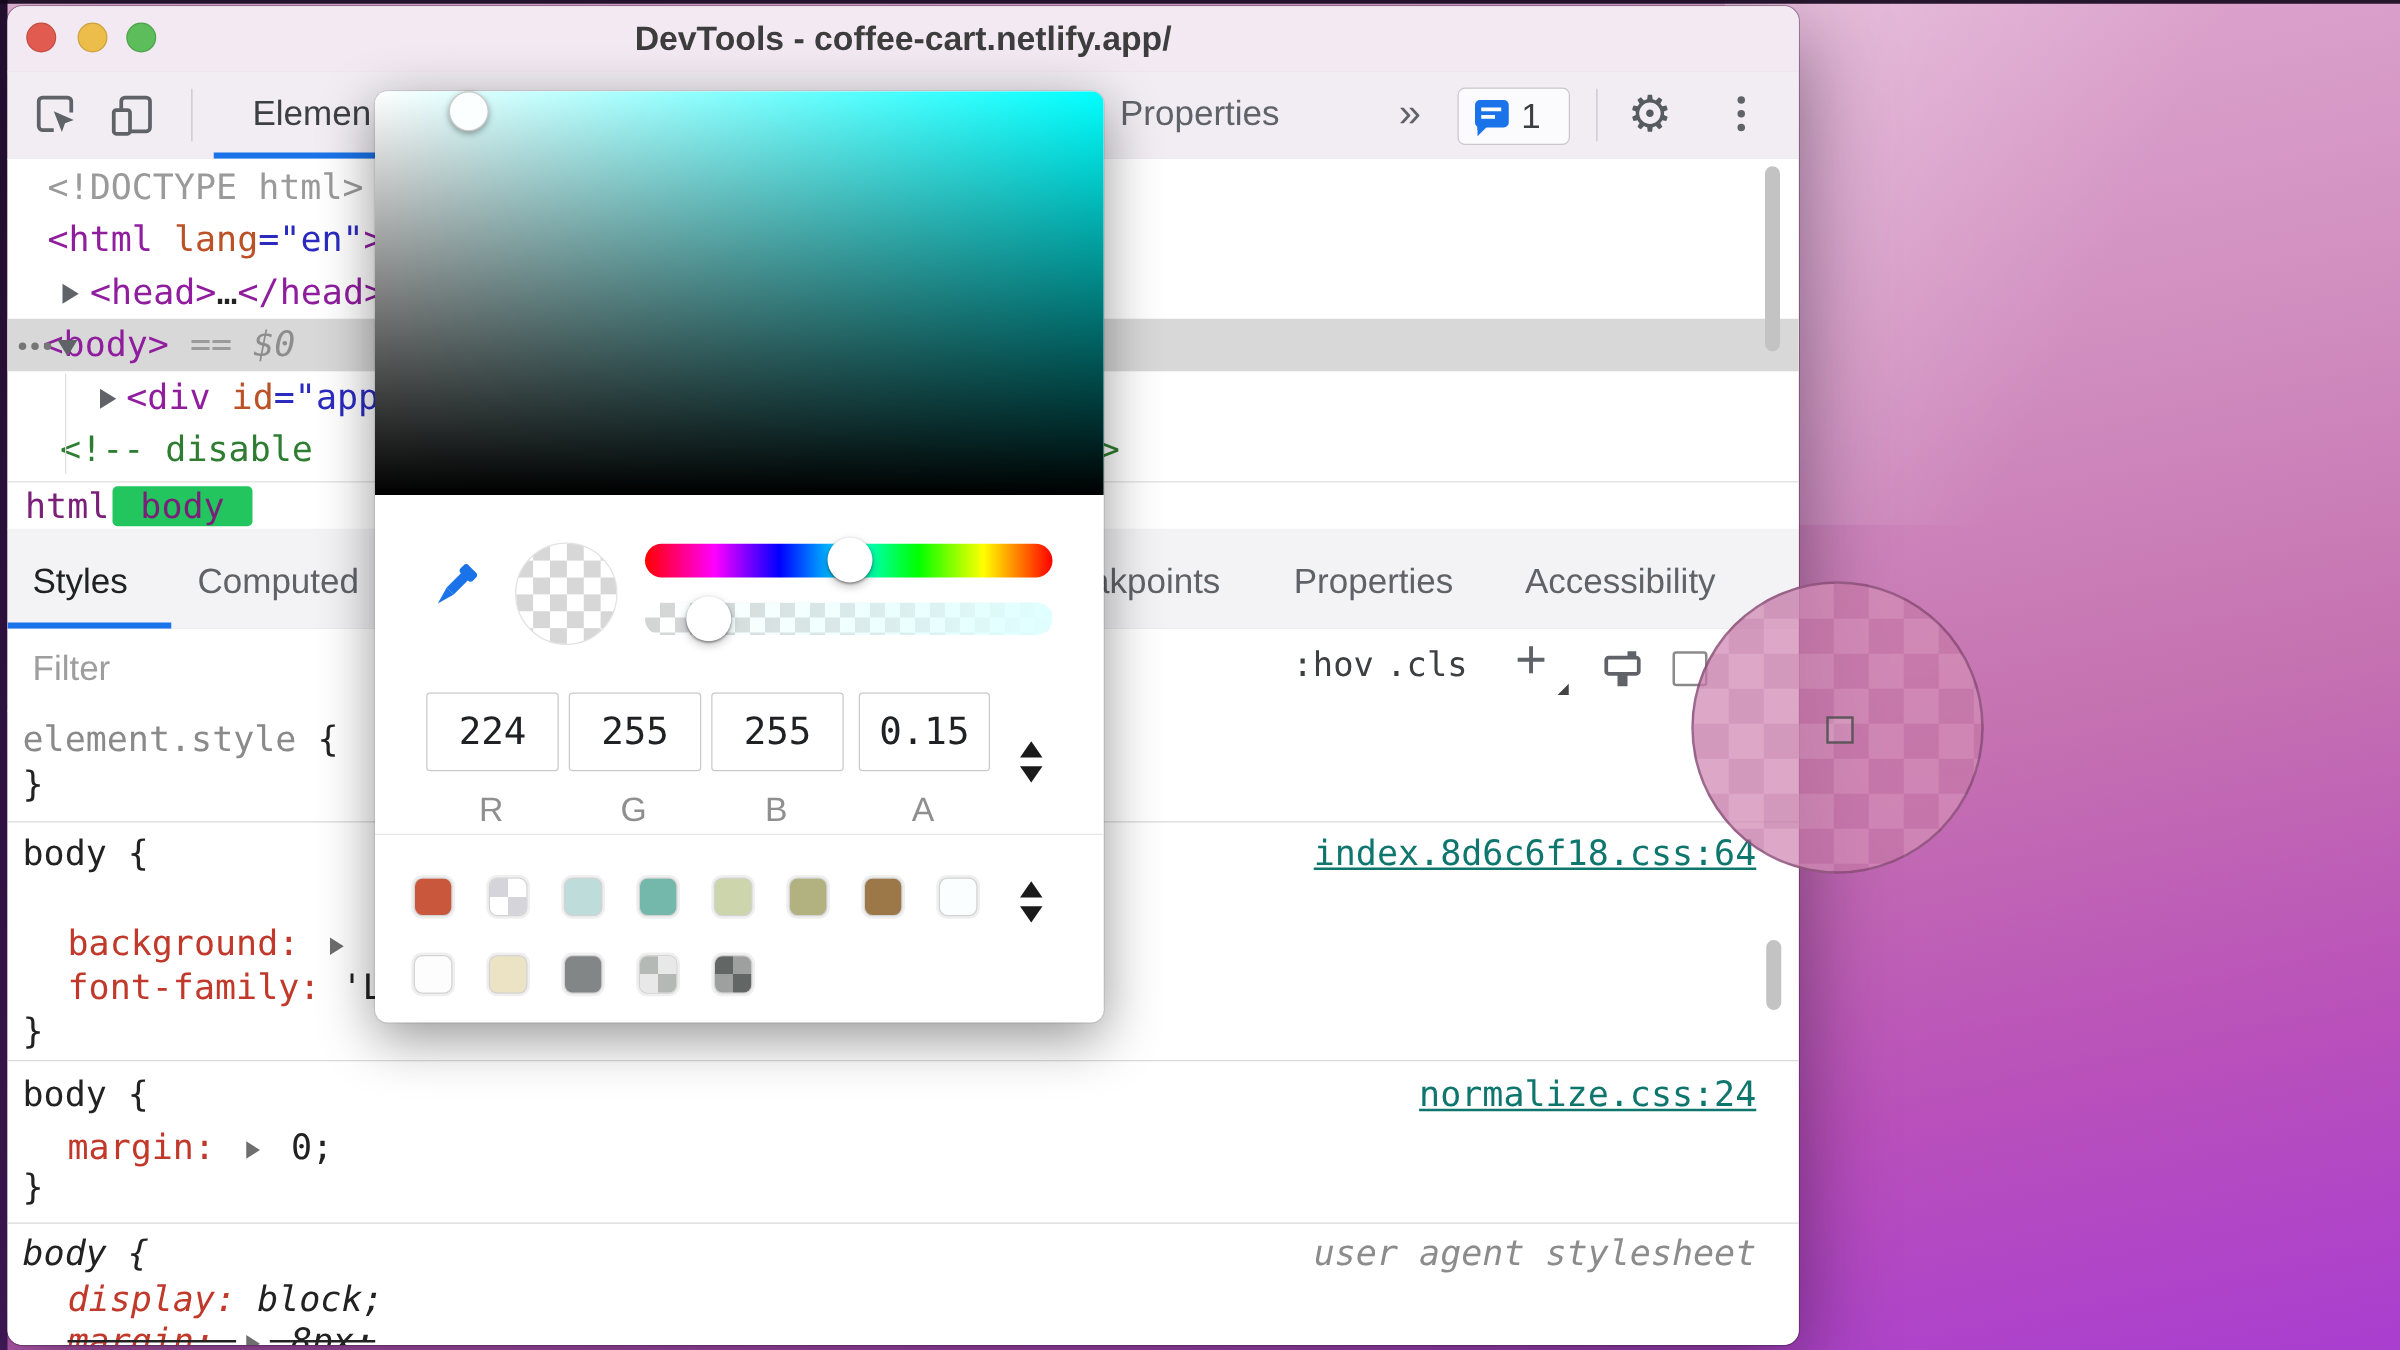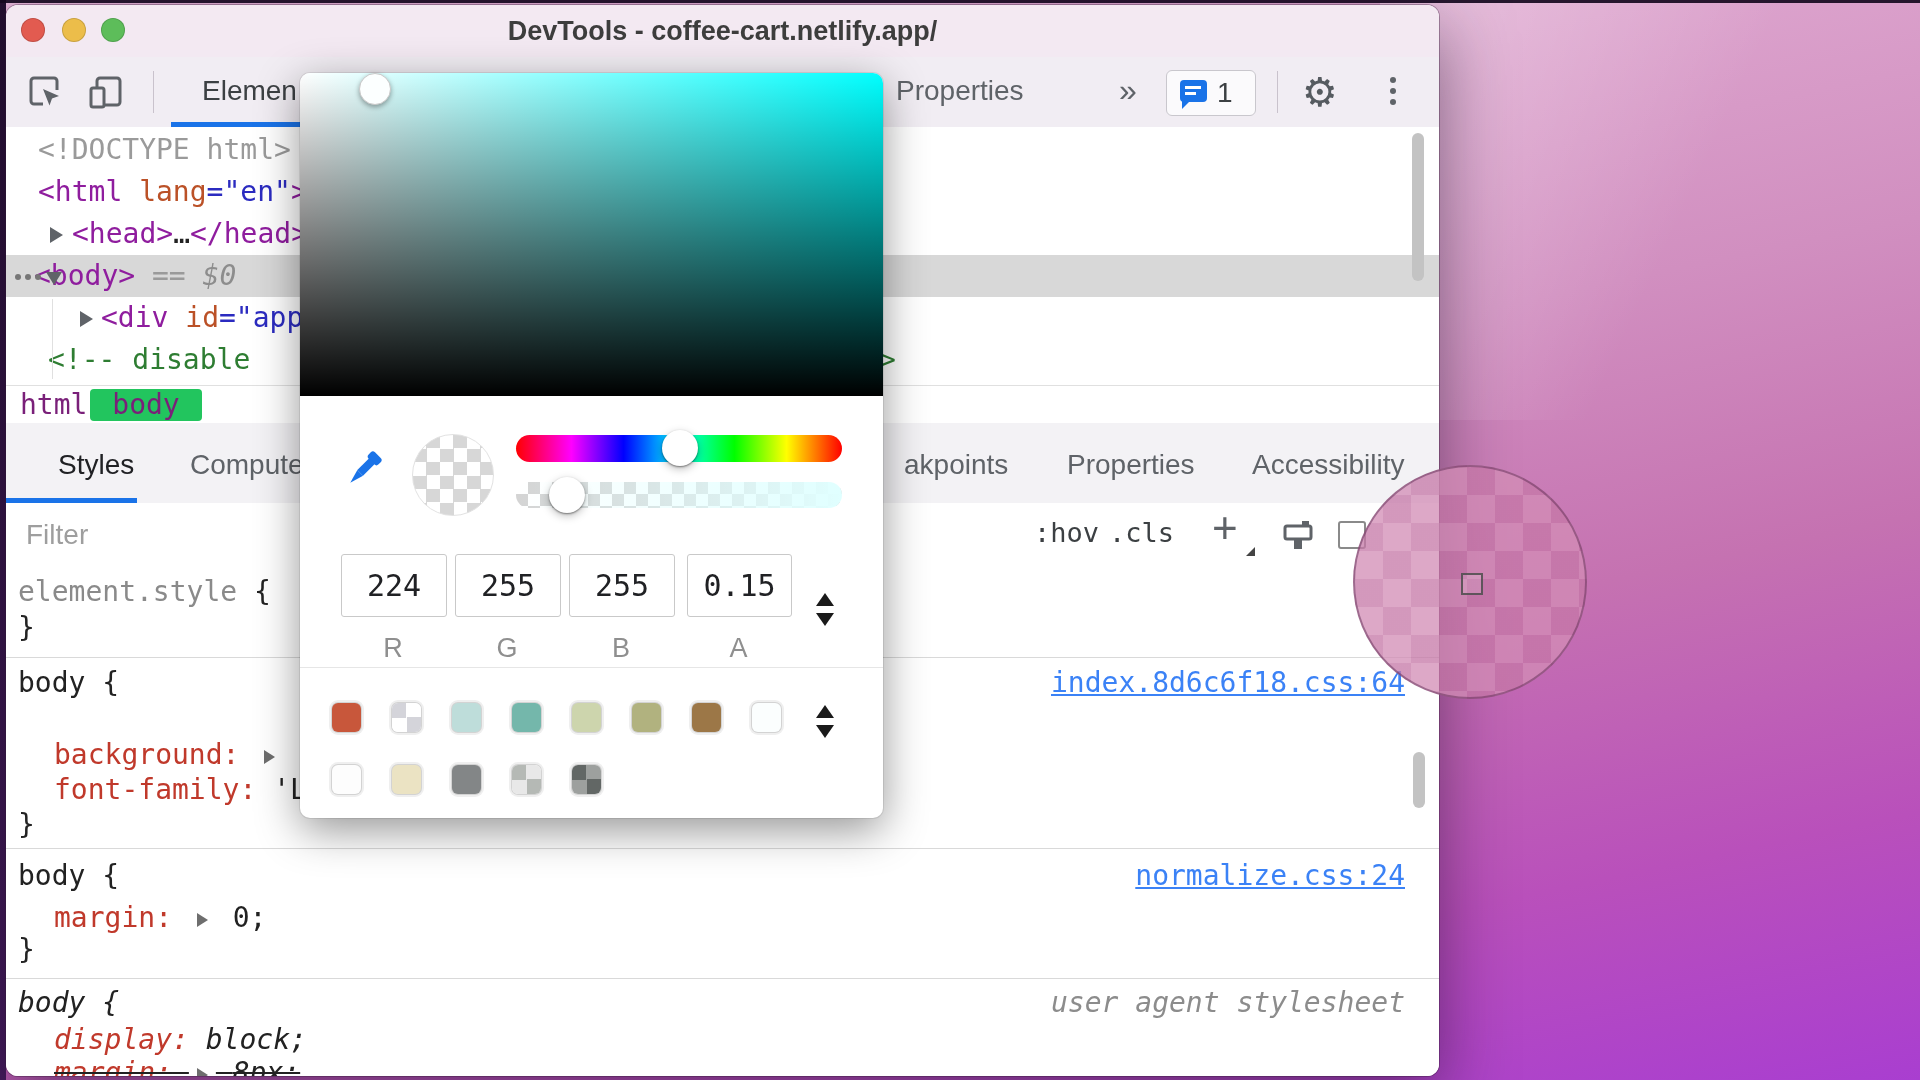--- a/index.html
+++ b/index.html
@@ -60,21 +60,21 @@
   #el-scroll{left:1406px;top:6px;width:12px;height:148px;background:#c3c3c3;border-radius:6px;}
 
   
   #crumbs{left:0;top:380px;width:100%;height:38px;background:#fff;border-top:1px solid #e0e0e0;
           font-family:"DejaVu Sans Mono",monospace;font-size:28px;color:#7a2079;}
   #crumb-html{left:14px;top:2px;}
   #crumb-body-pill{left:84px;top:3px;width:112px;height:32px;background:#22c55e;border-radius:4px;text-align:center;line-height:32px;}
 
   
   #side-tabs{left:0;top:418px;width:100%;height:80px;background:#f3f2f5;border-bottom:1px solid #c6c4c8;font-size:28px;color:#5f6368;}
-  .side-tab{top:26px;white-space:nowrap;margin-left:32px;}
+  .side-tab{top:26px;white-space:nowrap;}
   #tab-styles{left:20px;color:#202124;}
   #tab-computed{left:152px;}
   #tab-frag{left:866px;}
   #tab-properties{left:1029px;}
   #tab-accessibility{left:1214px;}
   #styles-underline{left:0;top:75px;width:131px;height:5px;background:#1a73e8;}
 
   
   #filter-row{left:0;top:498px;width:100%;height:65px;background:#fff;border-bottom:1px solid #e3e3e3;}
   #filter-input{position:absolute;left:18px;top:8px;width:960px;height:46px;border:none;outline:none;background:#fff;
@@ -85,21 +85,21 @@
   #plus-btn{left:1206px;top:0px;font-size:44px;font-weight:200;color:#5f6368;}
   #plus-corner{left:1240px;top:44px;width:0;height:0;border-left:9px solid transparent;border-bottom:9px solid #444;}
   #brush-icon{left:1274px;top:15px;width:36px;height:36px;}
   #grid-icon{left:1332px;top:18px;width:24px;height:24px;border:2.5px solid #8a8a8a;border-radius:3px;}
 
   
   #rules{left:0;top:563px;width:100%;height:508px;background:#fff;font-family:"DejaVu Sans Mono",monospace;font-size:28px;color:#222;}
   .rline{position:absolute;height:34px;line-height:34px;white-space:nowrap;}
   .sel-gray{color:#8a8a8a;}
   .pname{color:#c0392b;}
-  .src-link{text-decoration:underline;color:#3b82f6;}
+  .src-link{text-decoration:underline;color:#0f766e;}
   .src-ua{color:#8c8c8c;font-style:italic;}
   .divider{position:absolute;left:0;width:100%;height:1px;background:#d9d9d9;}
   .p-arrow{display:inline-block;width:0;height:0;border-left:11px solid #6e6e6e;border-top:7px solid transparent;border-bottom:7px solid transparent;margin:0 8px;}
   .ital{font-style:italic;}
   .struck{text-decoration:line-through;}
   .bg-swatch{display:inline-block;width:18px;height:18px;vertical-align:-2px;border:1px solid #9a9a9a;margin-left:10px;
              background:conic-gradient(#cfcfcf 0 25%,#fff 0 50%,#cfcfcf 0 75%,#fff 0 100%);background-size:18px 18px;}
   #st-scroll{left:1407px;top:184px;width:12px;height:56px;background:#c3c3c3;border-radius:6px;}
 
   

